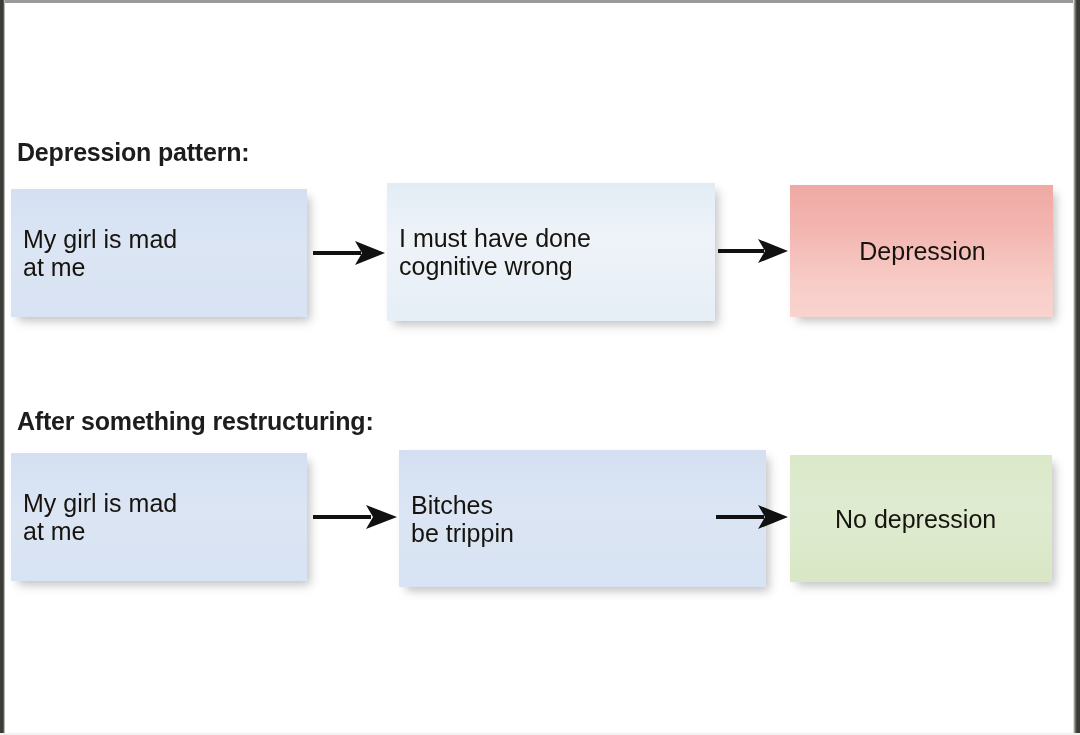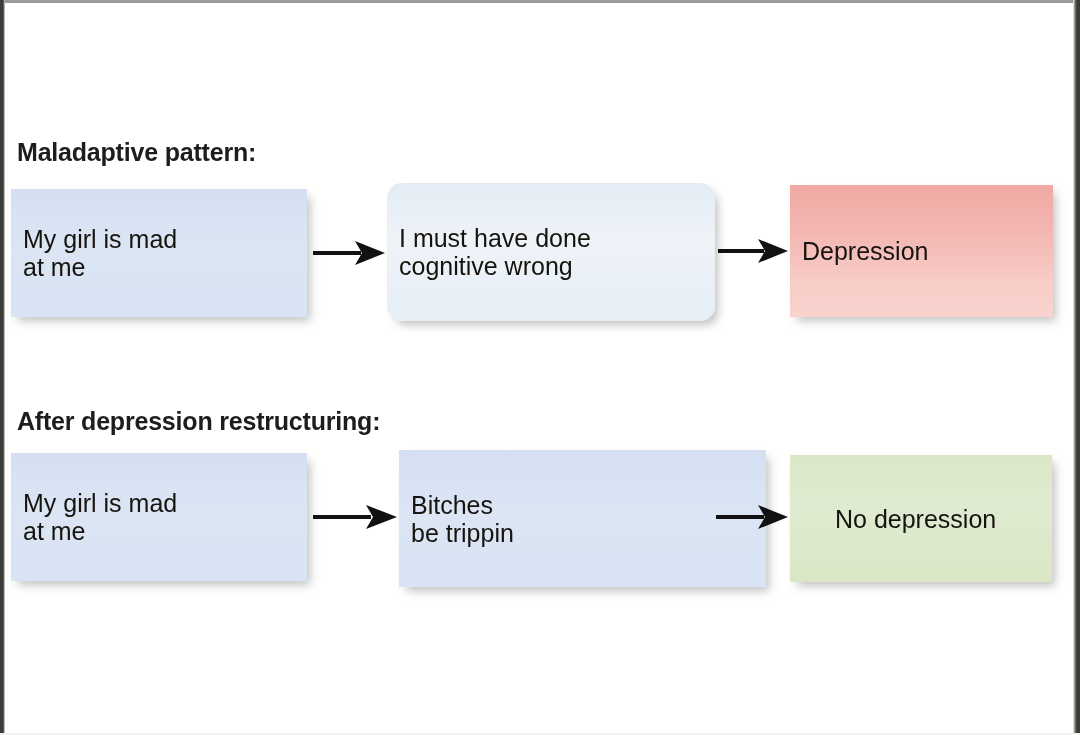--- a/index.html
+++ b/index.html
@@ -67,24 +67,24 @@
     line-height: 1.12;
     padding: 6px 10px 6px 12px;
     box-shadow: 5px 6px 9px -2px rgba(120,120,120,0.45);
   }
 
   .node-blue {
     background: linear-gradient(to bottom, #d4e0f2 0%, #dbe5f4 45%, #d8e3f3 100%);
   }
   .node-paleblue {
     background: linear-gradient(to bottom, #e3ecf5 0%, #eef3f8 40%, #e6eef6 100%);
-    border-radius: 15px;
   }
   .node-red {
     background: linear-gradient(to bottom, #f0a9a4 0%, #f3b6b1 35%, #f8cdc8 75%, #f9d3ce 100%);
+    justify-content: center;
   }
   .node-green {
     background: linear-gradient(to bottom, #dbe8c8 0%, #dfebd0 40%, #d9e7c6 100%);
     padding-left: 45px;
   }
 
   .node .node-text { display: block; }
 
   
   #node-trigger-1  { left: 11px;  top: 189px; width: 296px; height: 128px; }
@@ -110,21 +110,21 @@
 </head>
 <body>
 
 <div class="canvas">
 
   <div class="edge-top"></div>
   <div class="edge-left"></div>
   <div class="edge-right"></div>
   <div class="edge-bottom"></div>
 
-  <div class="section-title" id="title-row-1">Maladaptive pattern:</div>
+  <div class="section-title" id="title-row-1">Depression pattern:</div>
 
   <div class="node node-blue" id="node-trigger-1">
     <span class="node-text">
       <span>My girl is mad</span><br>
       <span>at me</span>
     </span>
   </div>
 
   <div class="arrow" id="arrow-1a">
     <svg viewBox="0 0 72 34" width="72" height="34" aria-hidden="true">
@@ -144,21 +144,21 @@
     <svg viewBox="0 0 70 34" width="70" height="34" aria-hidden="true">
       <path d="M0,17 L46,17" stroke="#111111" stroke-width="4" fill="none"></path>
       <path d="M70,17 L40,5 L47,17 L40,29 Z" fill="#111111"></path>
     </svg>
   </div>
 
   <div class="node node-red" id="node-outcome-1">
     <span class="node-text">Depression</span>
   </div>
 
-  <div class="section-title" id="title-row-2">After depression restructuring:</div>
+  <div class="section-title" id="title-row-2">After something restructuring:</div>
 
   <div class="node node-blue" id="node-trigger-2">
     <span class="node-text">
       <span>My girl is mad</span><br>
       <span>at me</span>
     </span>
   </div>
 
   <div class="arrow" id="arrow-2a">
     <svg viewBox="0 0 84 34" width="84" height="34" aria-hidden="true">

